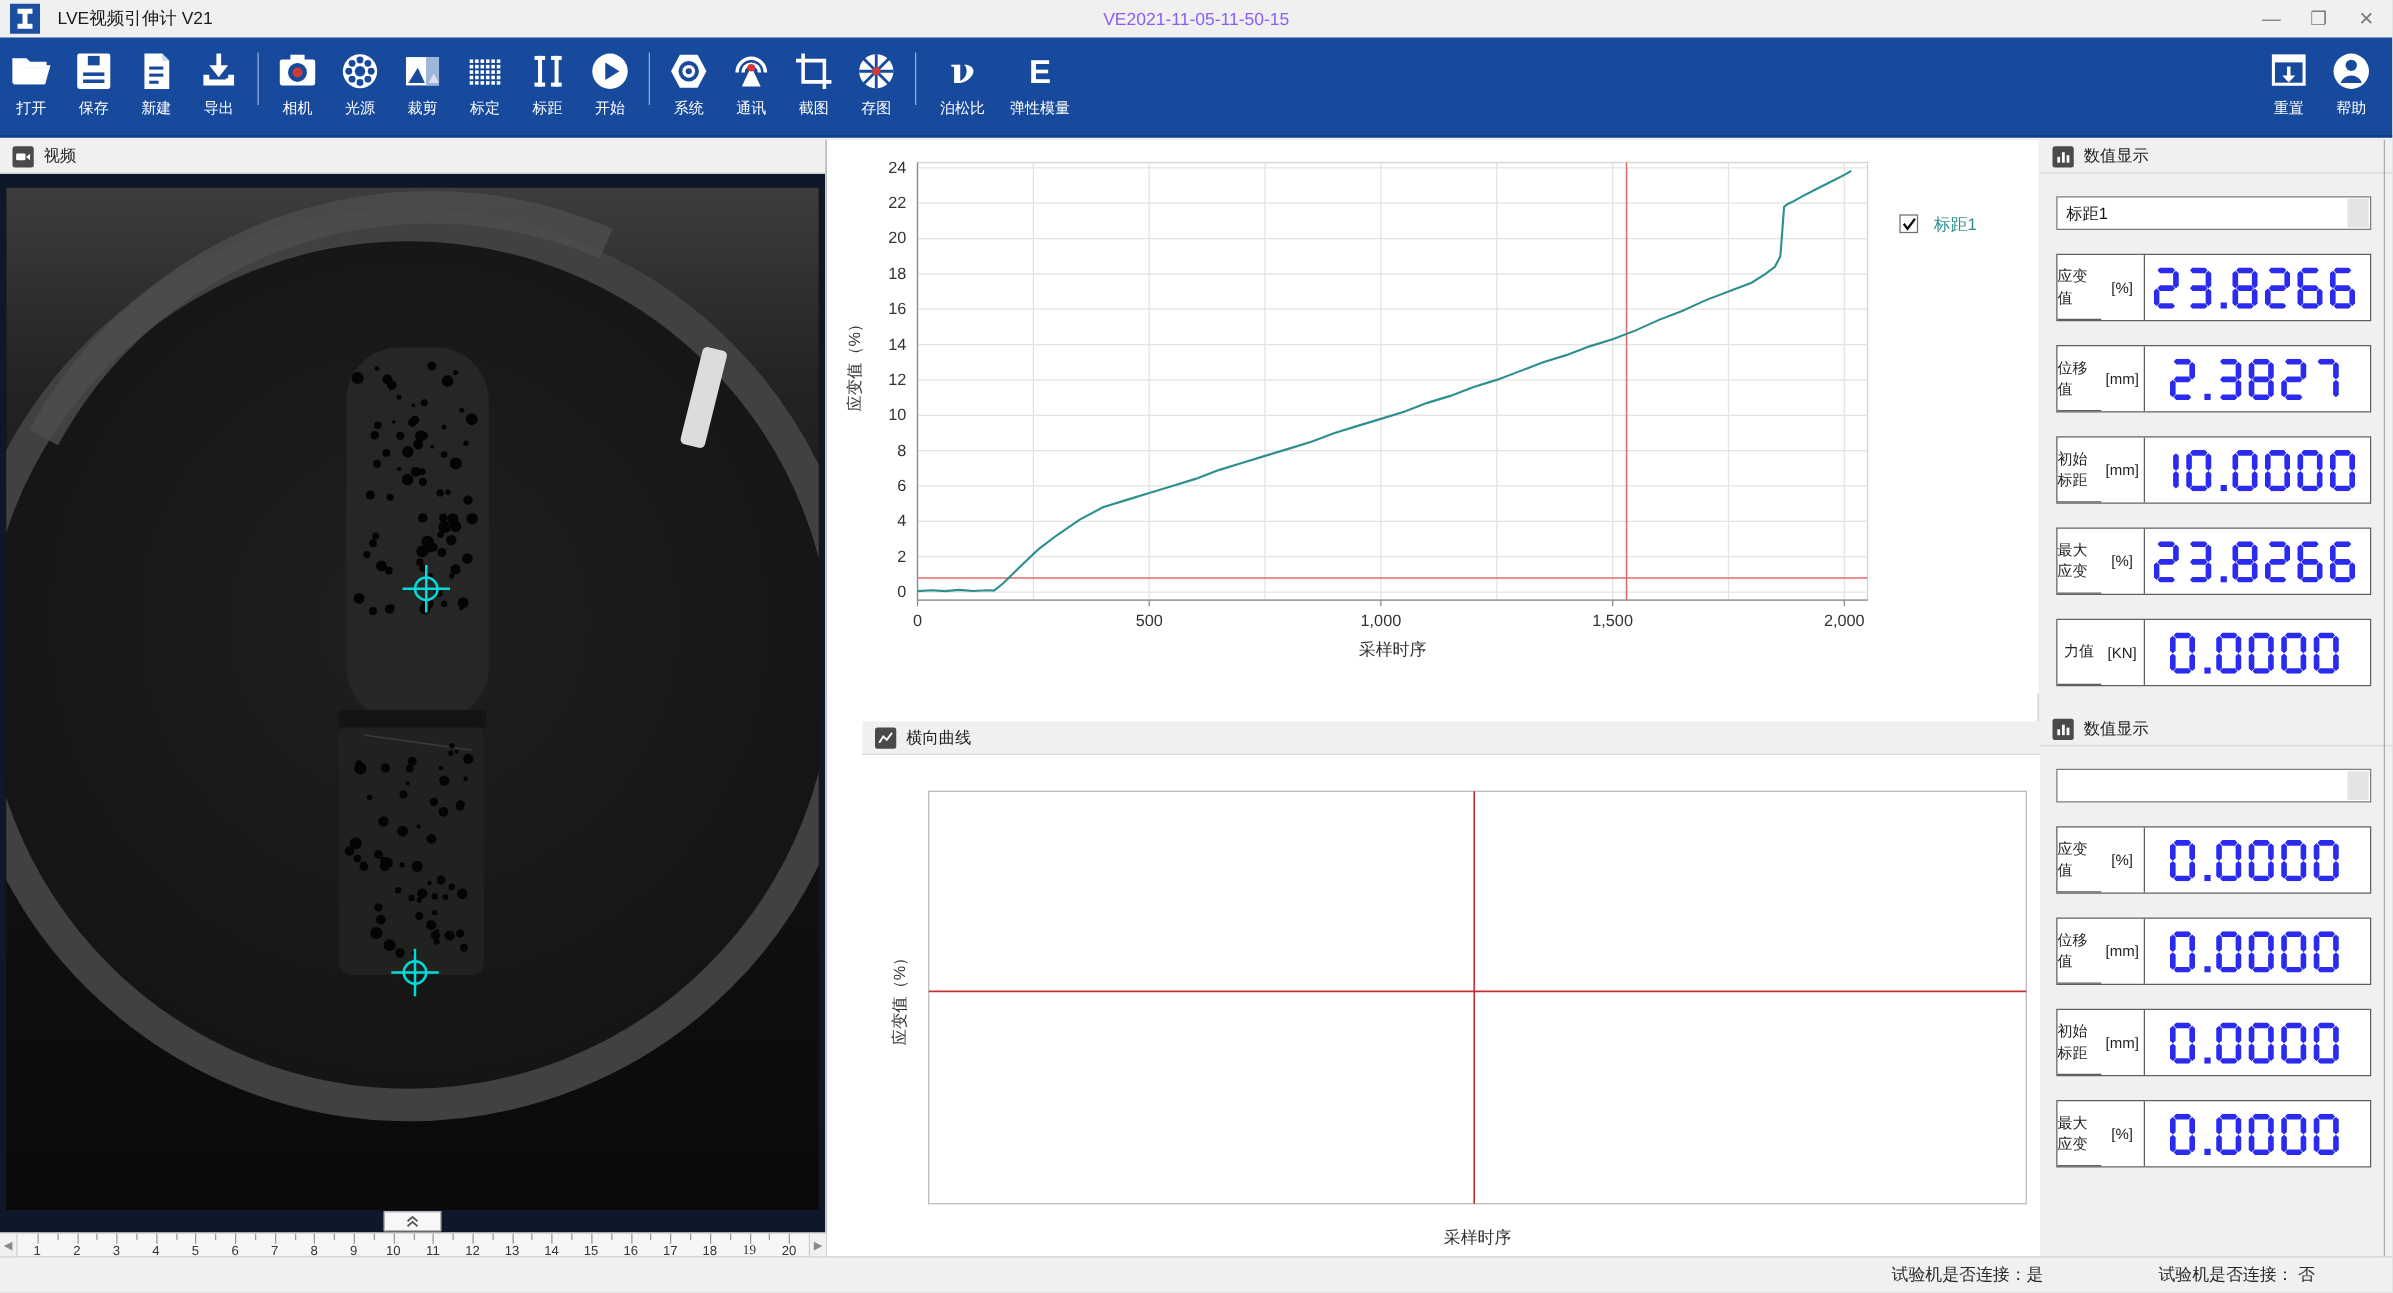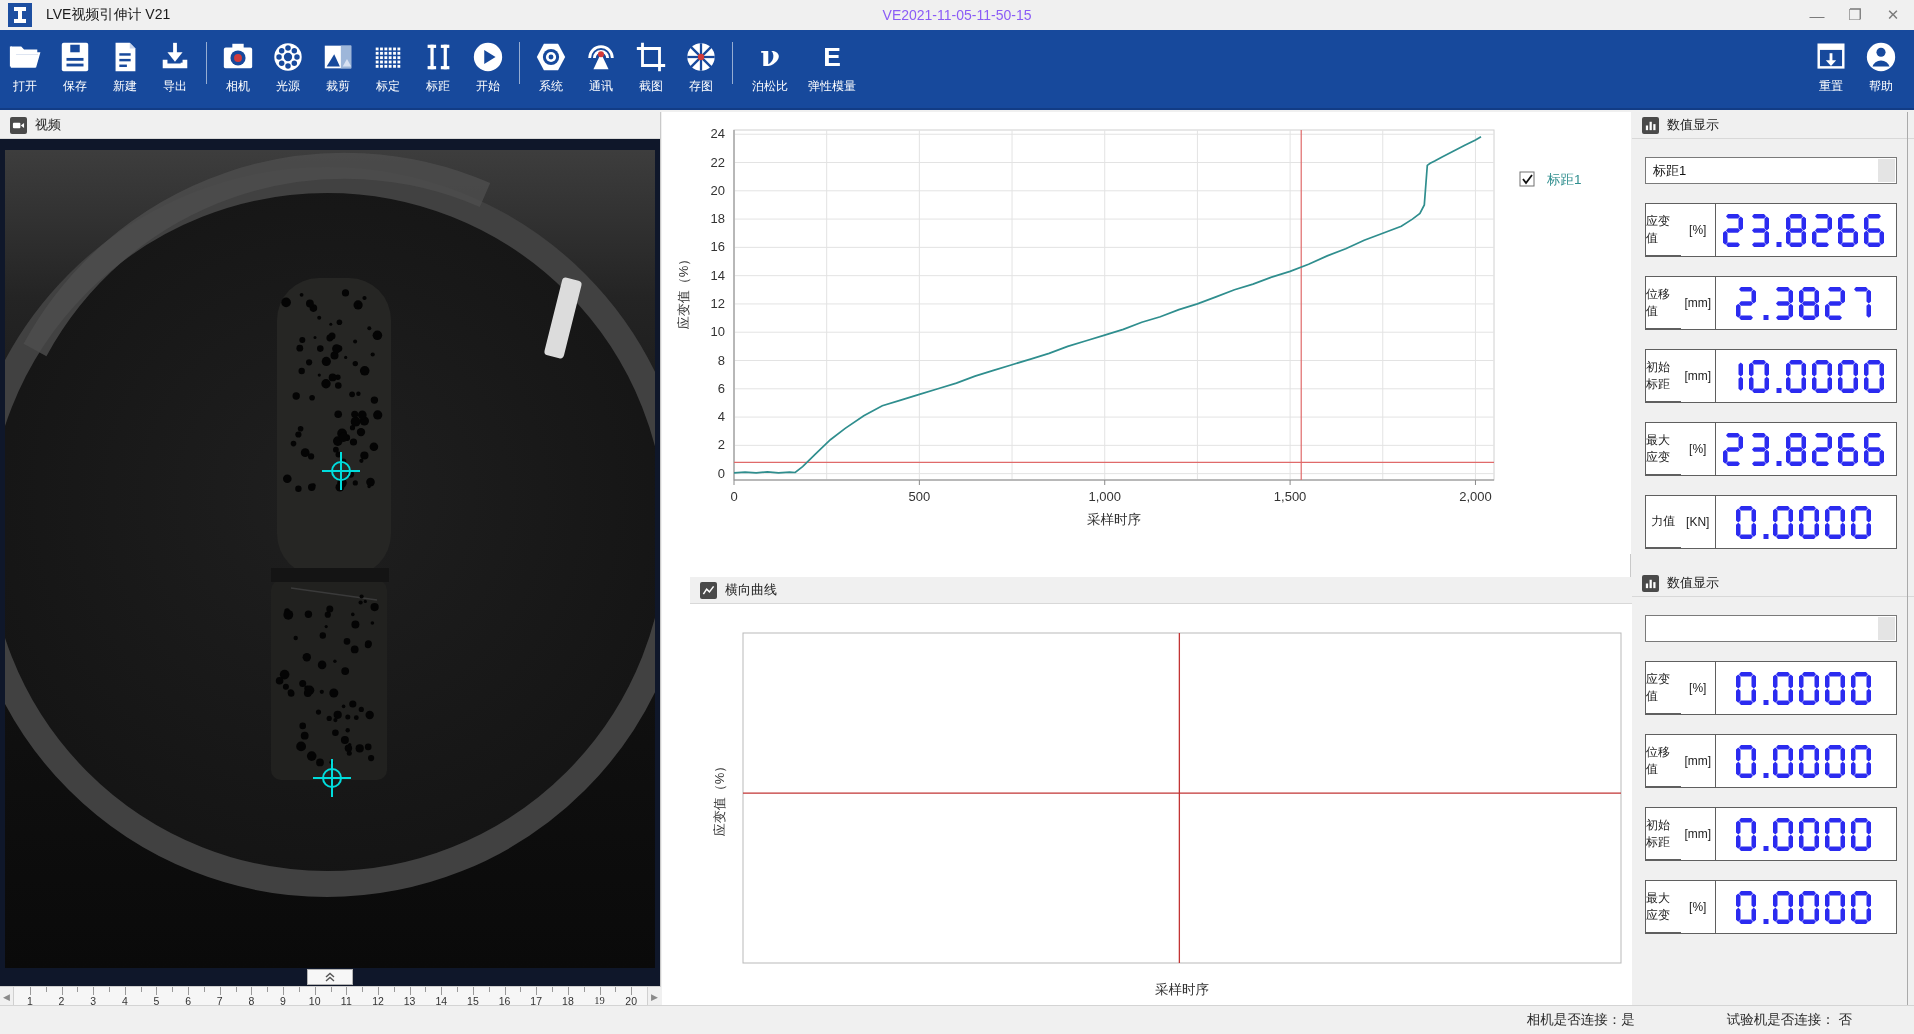--- a/index.html
+++ b/index.html
@@ -1091,17 +1091,17 @@
                 </svg>
               </div>
       </div>
           </div>
         </div>
     </div>
   </div>
 
   <div id="statusbar">
     <div id="status-right">
-        <span>相机是否连接：是</span>
+        <span>试验机是否连接：是</span>
         <span>试验机是否连接： 否</span>
       </div>
   </div>
 </div>
 
 </body></html>

